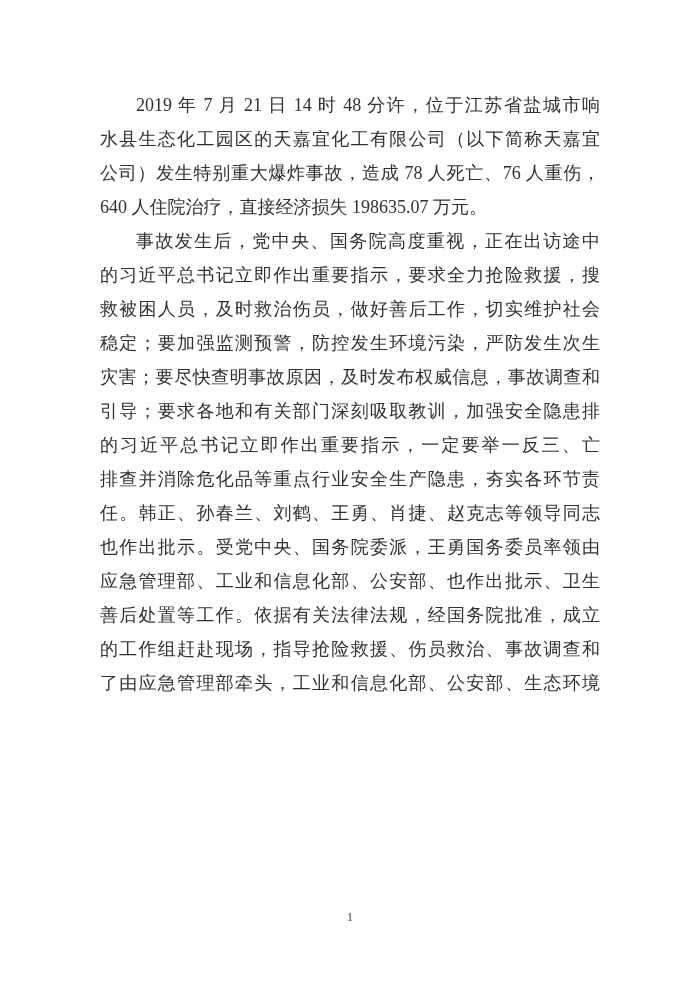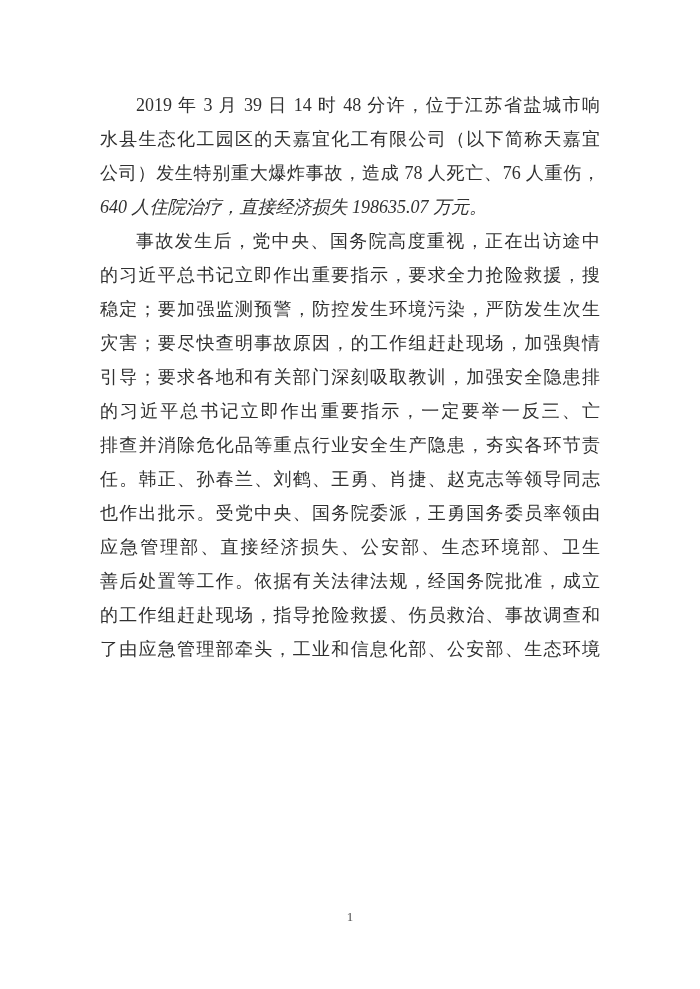--- a/index.html
+++ b/index.html
@@ -34,51 +34,51 @@
     text-align-last: justify;
     text-justify: inter-character;
     white-space: normal;
     overflow: hidden;
   }
   .text-line.indent {
     text-indent: 2em;
   }
   .text-line.para-end {
     text-align-last: left;
-    font-style: italic;
   }
   .page-number {
     position: absolute;
     top: 908px;
     left: 0;
     width: 100%;
     text-align: center;
     font-size: 13px;
     line-height: 18px;
     color: var(--page-number-color, #4f4f4f);
     font-family: "Liberation Serif", "DejaVu Serif", serif;
   }
 </style>
 </head>
 <body>
 
 <div class="page">
   <div class="text-block" id="text-block">
-      <div class="text-line indent">2019 年 3 月 39 日 14 时 48 分许，位于江苏省盐城市响</div>
+      <div class="text-line indent">2019 年 7 月 21 日 14 时 48 分许，位于江苏省盐城市响</div>
       <div class="text-line">水县生态化工园区的天嘉宜化工有限公司（以下简称天嘉宜</div>
       <div class="text-line">公司）发生特别重大爆炸事故，造成 78 人死亡、76 人重伤，</div>
       <div class="text-line para-end">640 人住院治疗，直接经济损失 198635.07 万元。</div>
       <div class="text-line indent">事故发生后，党中央、国务院高度重视，正在出访途中</div>
       <div class="text-line">的习近平总书记立即作出重要指示，要求全力抢险救援，搜</div>
+      <div class="text-line">救被困人员，及时救治伤员，做好善后工作，切实维护社会</div>
       <div class="text-line">稳定；要加强监测预警，防控发生环境污染，严防发生次生</div>
-      <div class="text-line">灾害；要尽快查明事故原因，的工作组赶赴现场，加强舆情</div>
+      <div class="text-line">灾害；要尽快查明事故原因，及时发布权威信息，事故调查和</div>
       <div class="text-line">引导；要求各地和有关部门深刻吸取教训，加强安全隐患排</div>
       <div class="text-line">的习近平总书记立即作出重要指示，一定要举一反三、亡</div>
       <div class="text-line">排查并消除危化品等重点行业安全生产隐患，夯实各环节责</div>
       <div class="text-line">任。韩正、孙春兰、刘鹤、王勇、肖捷、赵克志等领导同志</div>
       <div class="text-line">也作出批示。受党中央、国务院委派，王勇国务委员率领由</div>
-      <div class="text-line">应急管理部、直接经济损失、公安部、生态环境部、卫生</div>
+      <div class="text-line">应急管理部、工业和信息化部、公安部、也作出批示、卫生</div>
       <div class="text-line">善后处置等工作。依据有关法律法规，经国务院批准，成立</div>
       <div class="text-line">的工作组赶赴现场，指导抢险救援、伤员救治、事故调查和</div>
       <div class="text-line">了由应急管理部牵头，工业和信息化部、公安部、生态环境</div>
     </div>
   <div class="page-number">1</div>
 </div>
 
 </body></html>

